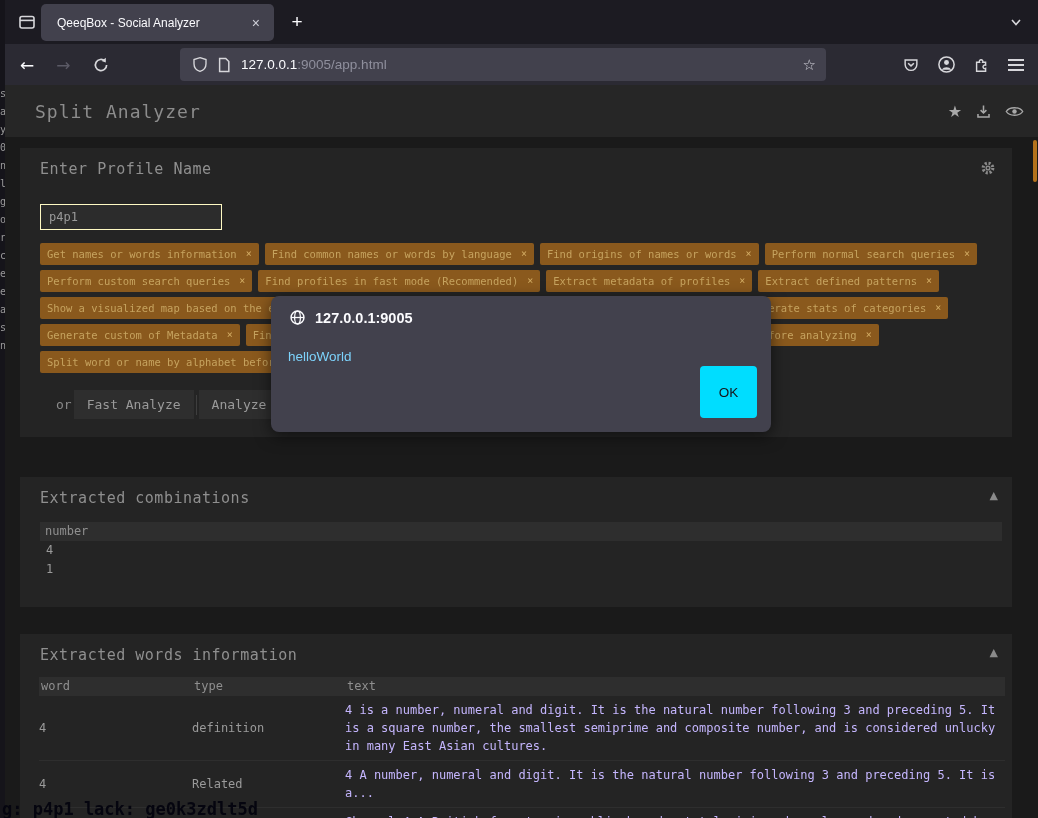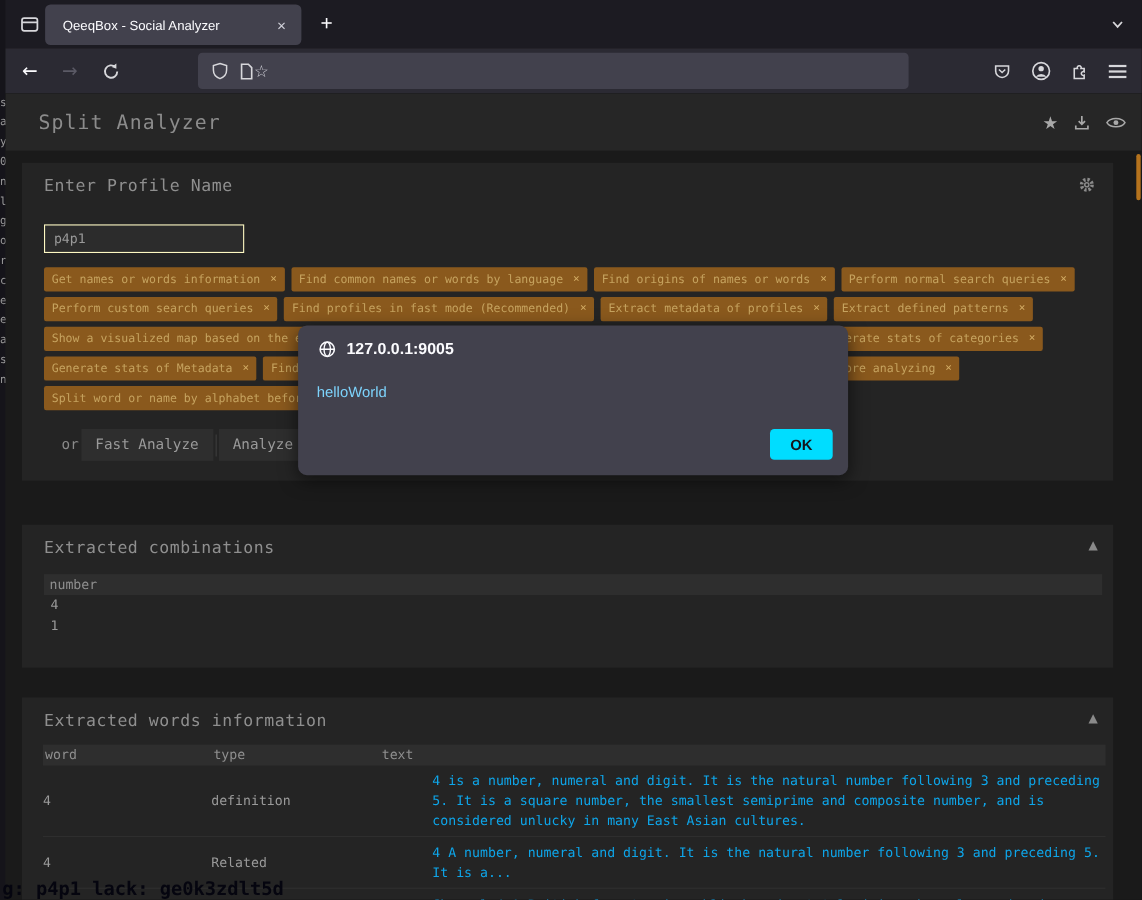--- a/index.html
+++ b/index.html
@@ -72,32 +72,32 @@
   .trow { height:19px; line-height:19px; font-size:12px; color:#9a9a9a; padding-left:6px; }
 
   
   .card3 { top:549px; height:290px; }
   .wtable { position:absolute; left:19px; top:43px; width:966px; }
   .wgrid { display:grid; grid-template-columns:153px 153px 660px; }
   .whead { background:#2e2e2e; height:19px; line-height:19px; font-size:12px; color:#8f8f8f; }
   .whead > div { padding-left:2px; }
   .wrow { border-bottom:1px solid #2e2e2e; align-items:center; }
   .wcell { font-size:12px; color:#9a9a9a; line-height:18px; padding:5px 0; }
-  .wcell.text { color:#0ea5e9;margin-left:48px; }
+  .wcell.text { color:#c4b5fd; }
 
   .page-scrollbar { position:absolute; right:1px; top:55px; width:4px; height:42px; background:#b5731d; border-radius:2px; }
 
   
   .dialog { position:absolute; left:266px; top:296px; width:500px; height:136px; background:#42414d; border-radius:8px;
     box-shadow:0 4px 16px rgba(0,0,0,.55); z-index:40; font-family:"Liberation Sans", sans-serif; }
   .dialog-head { position:absolute; left:18px; top:13px; display:flex; align-items:center; gap:9px; }
   .dialog-origin { font-size:14.5px; font-weight:bold; color:#fbfbfe; }
   .dialog-msg { position:absolute; left:17px; top:53px; font-size:13.5px; color:#7dd3fc; }
-  .dialog-ok { position:absolute; right:14px; bottom:14px; width:57px; height:28px; background:#00ddff; border:none;
-    border-radius:4px; font-family:"Liberation Sans", sans-serif; font-size:13.5px; font-weight:bold; color:#15141a; }
+  .dialog-ok { position:absolute; right:14px; bottom:14px; width:57px; height:52px; background:#00ddff; border:none;
+    border-radius:4px; font-family:"Liberation Sans", sans-serif; font-size:13.5px; font-weight:normal; color:#15141a; }
 
   svg { display:block; }
   .hamburger span { display:block; width:16px; height:2px; background:#d7d7db; margin:3px 0; }
 </style>
 </head>
 <body>
 
 <div class="left-strip">say0nl.:gor.c/eeasn</div>
 <div class="terminal-bottom">g: p4p1 lack: ge0k3zdlt5d</div>
 
@@ -139,20 +139,23 @@
         <span>
           <svg width="16" height="17" viewBox="0 0 20 20">
               <path d="M10 1.5 L17.5 3.8 V9 C17.5 14.3 13.8 17.4 10 18.7 C6.2 17.4 2.5 14.3 2.5 9 V3.8 Z" fill="none" stroke="#d7d7db" stroke-width="1.7"></path>
             </svg>
         </span>
         <span>
           <svg width="14" height="16" viewBox="0 0 16 18">
               <path d="M3 1.5 h7 l3.5 3.5 v11.5 h-10.5 z" fill="none" stroke="#d7d7db" stroke-width="1.7"></path>
             </svg>
         </span>
+      </span>
+      <span class="url-text">
+        <span class="url-host">127.0.0.1</span><span class="url-rest">:9005/app.html</span>
       </span>
       <span class="bookmark-star">☆</span>
     </div>
 
     <div class="tb-right">
       <span>
         <svg width="18" height="18" viewBox="0 0 20 20">
             <path d="M3.5 4.5 h13 v5 a6.5 6.5 0 0 1 -13 0 z" fill="none" stroke="#d7d7db" stroke-width="1.6"></path>
             <polyline points="6.8,8 10,11 13.2,8" fill="none" stroke="#d7d7db" stroke-width="1.6"></polyline>
           </svg>
@@ -248,21 +251,21 @@
           </span>
         <span class="tag">
             <span>Find numbers in names or words before analyzing</span>
             <span class="tag-x">×</span>
           </span>
         <span class="tag">
             <span>Generate stats of categories</span>
             <span class="tag-x">×</span>
           </span>
         <span class="tag">
-            <span>Generate stats of Metadata</span>
+            <span>Generate custom of Metadata</span>
             <span class="tag-x">×</span>
           </span>
         <span class="tag">
             <span>Find age in names or words before analyzing</span>
             <span class="tag-x">×</span>
           </span>
         <span class="tag">
             <span>Find symbols in names or words before analyzing</span>
             <span class="tag-x">×</span>
           </span>

